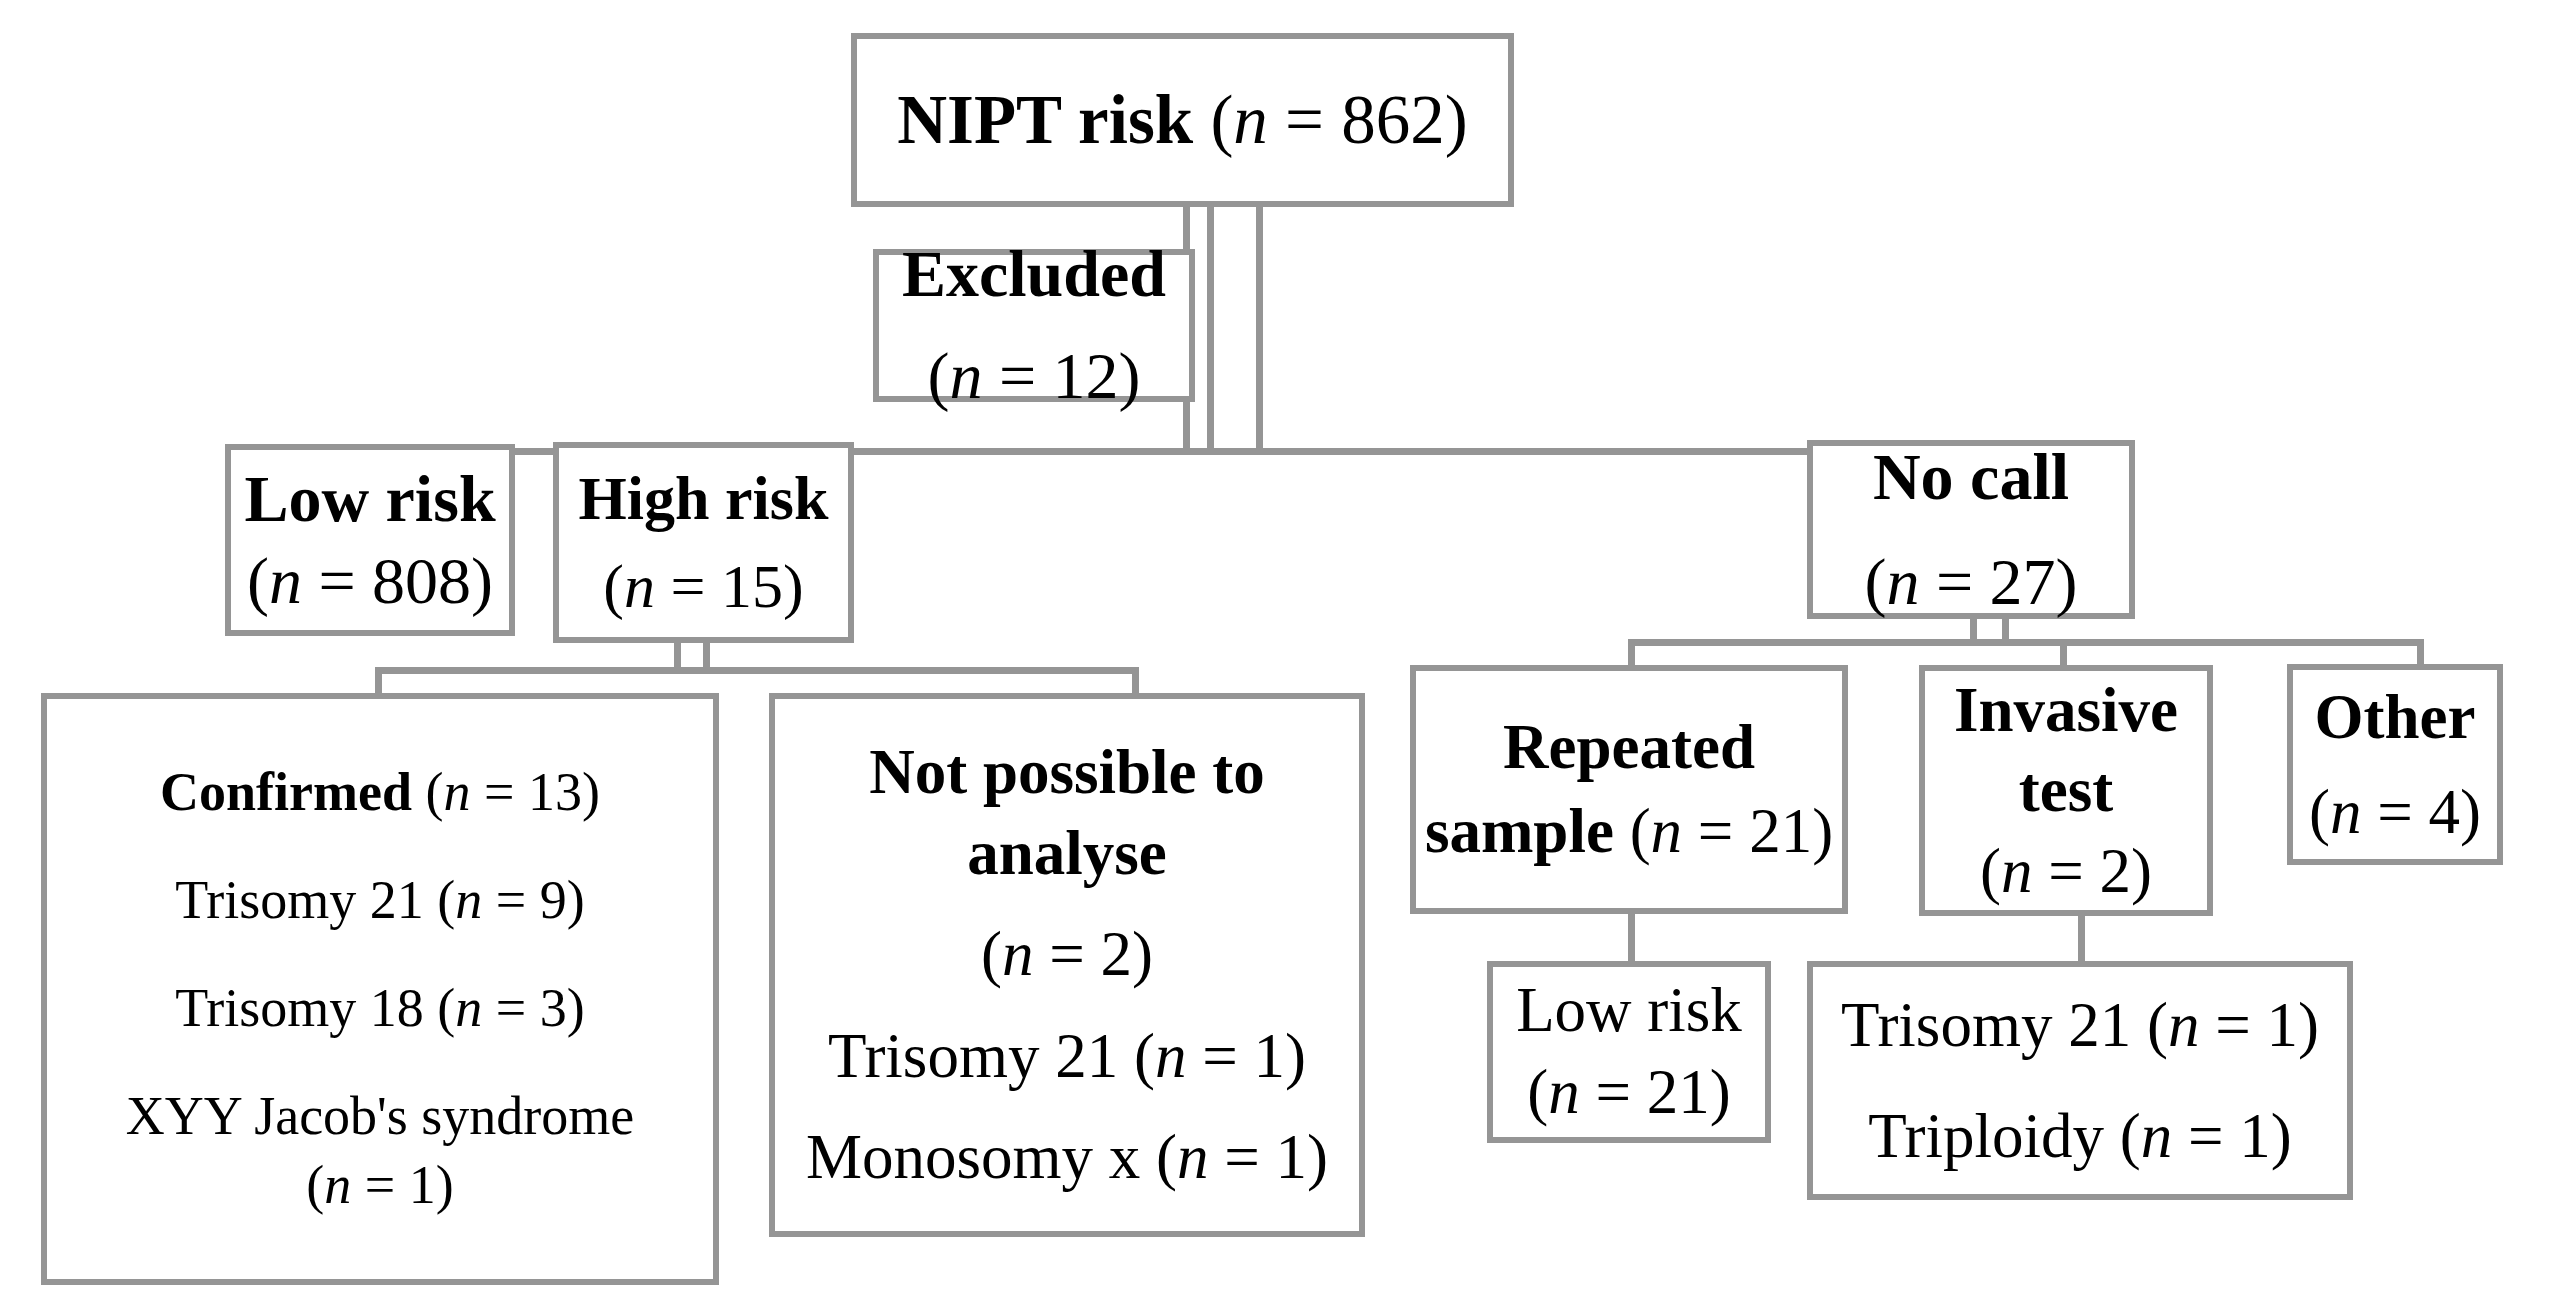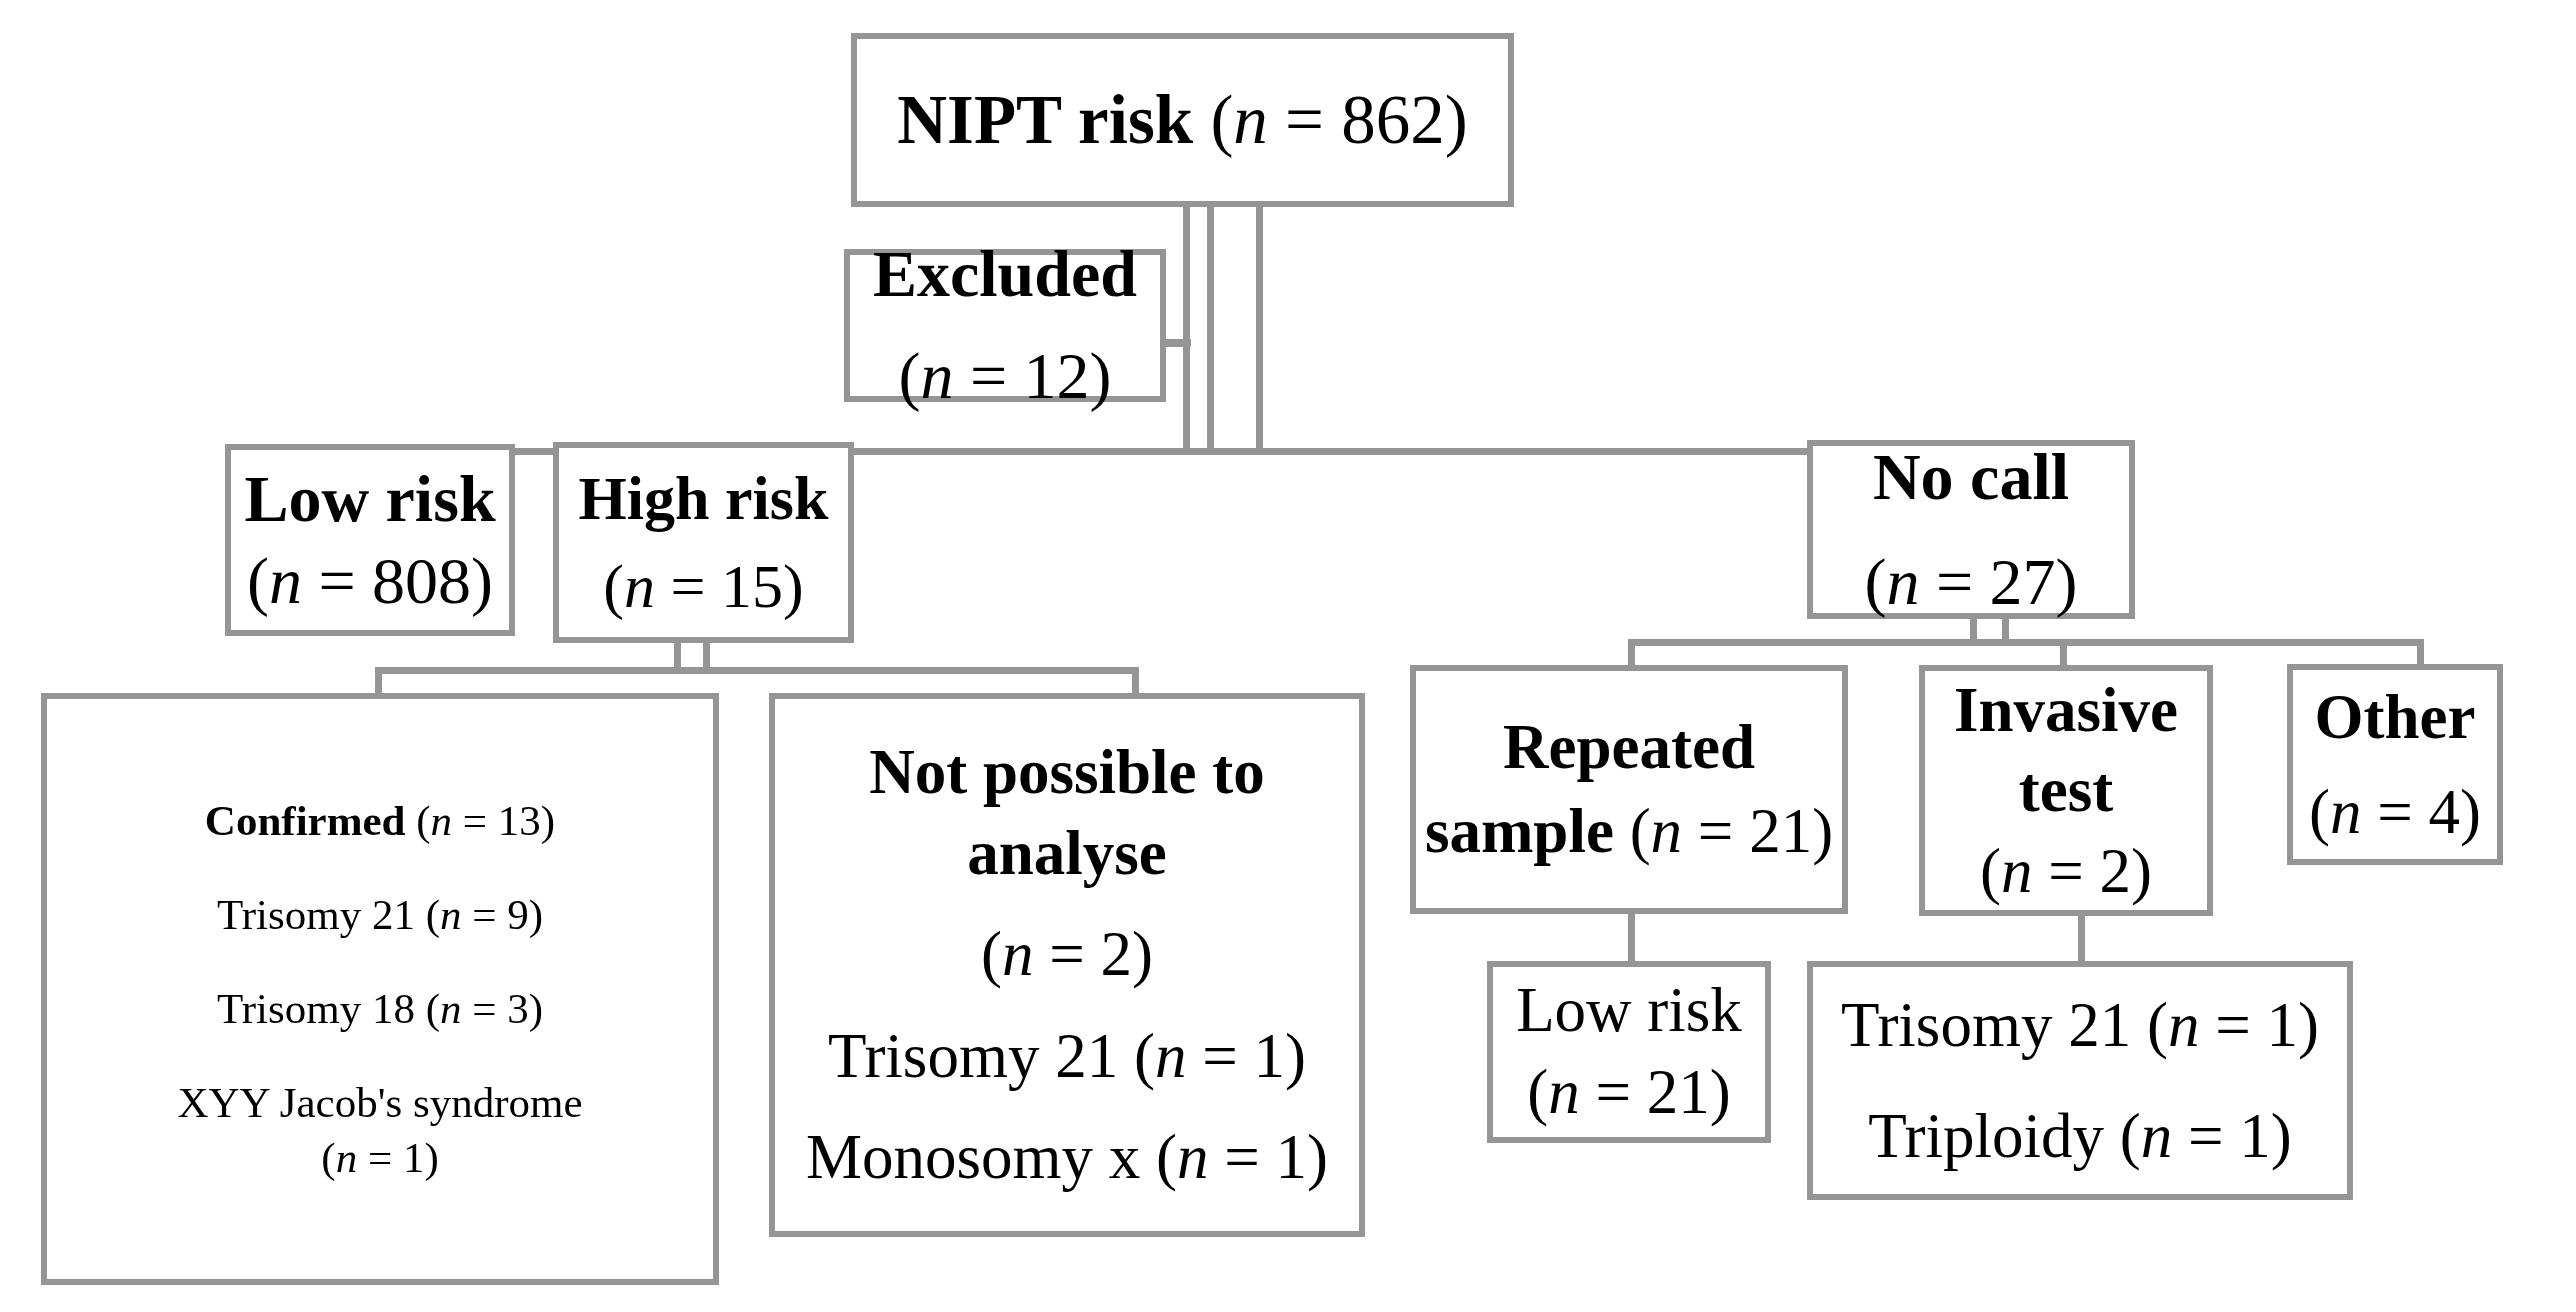--- a/index.html
+++ b/index.html
@@ -24,28 +24,28 @@
     z-index:2;
     line-height:1.25;
   }
   .conn{position:absolute;background:#959595;z-index:1;}
   .ln{display:block;white-space:nowrap;}
   .b{font-weight:bold;}
   .n{font-style:italic;}
 
   
   #nipt{font-size:69px;}
-  #excluded{font-size:66px;}
+  #excluded{font-size:66px;margin-left:29px;}
   #excluded .ln1{margin-bottom:19.4px;}
   #low-risk{font-size:66px;}
   #high-risk{font-size:62px;}
   #high-risk .ln1{margin-bottom:10.4px;}
   #no-call{font-size:66px;}
   #no-call .ln1{margin-bottom:22.3px;}
-  #confirmed{font-size:43px;line-height:1.28;}
+  #confirmed{font-size:54px;line-height:1.28;}
   #confirmed .gap{margin-bottom:39px;}
   #not-possible{font-size:63px;line-height:1.28;}
   #not-possible .gap{margin-bottom:21px;}
   #repeated{font-size:63px;line-height:1.32;}
   #invasive{font-size:63px;line-height:1.28;}
   #invasive .gap{}
   #other{font-size:63px;}
   #other .ln1{margin-bottom:16.4px;}
   #low-risk-21{font-size:63px;line-height:1.3;}
   #invasive-results{font-size:63px;line-height:1.28;}

